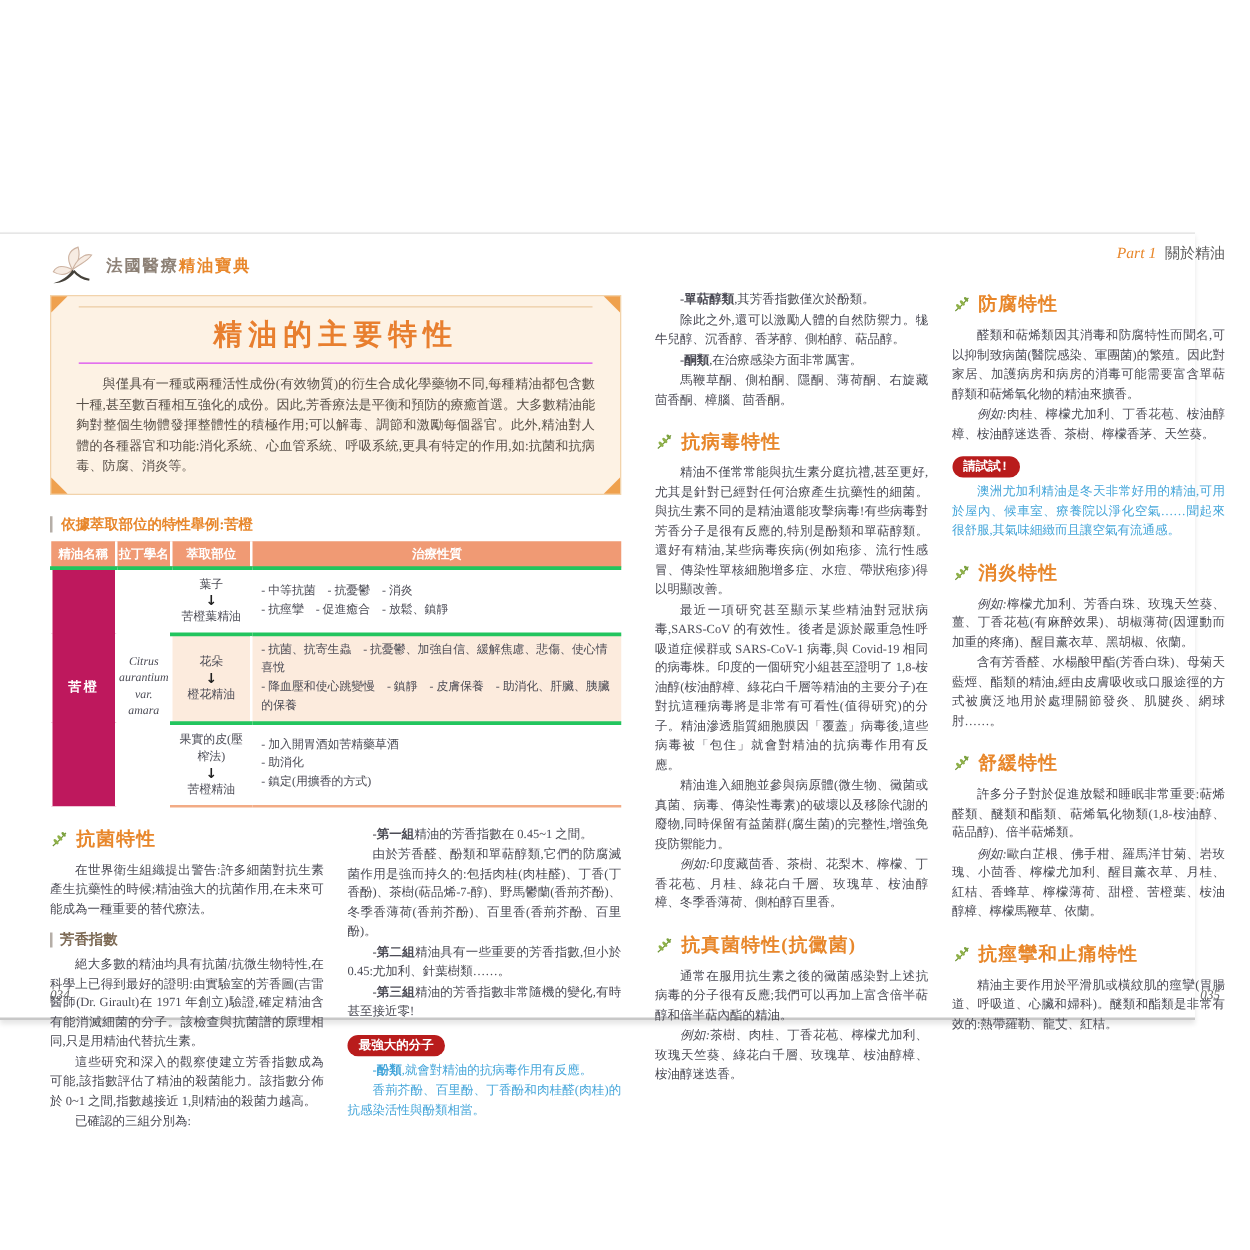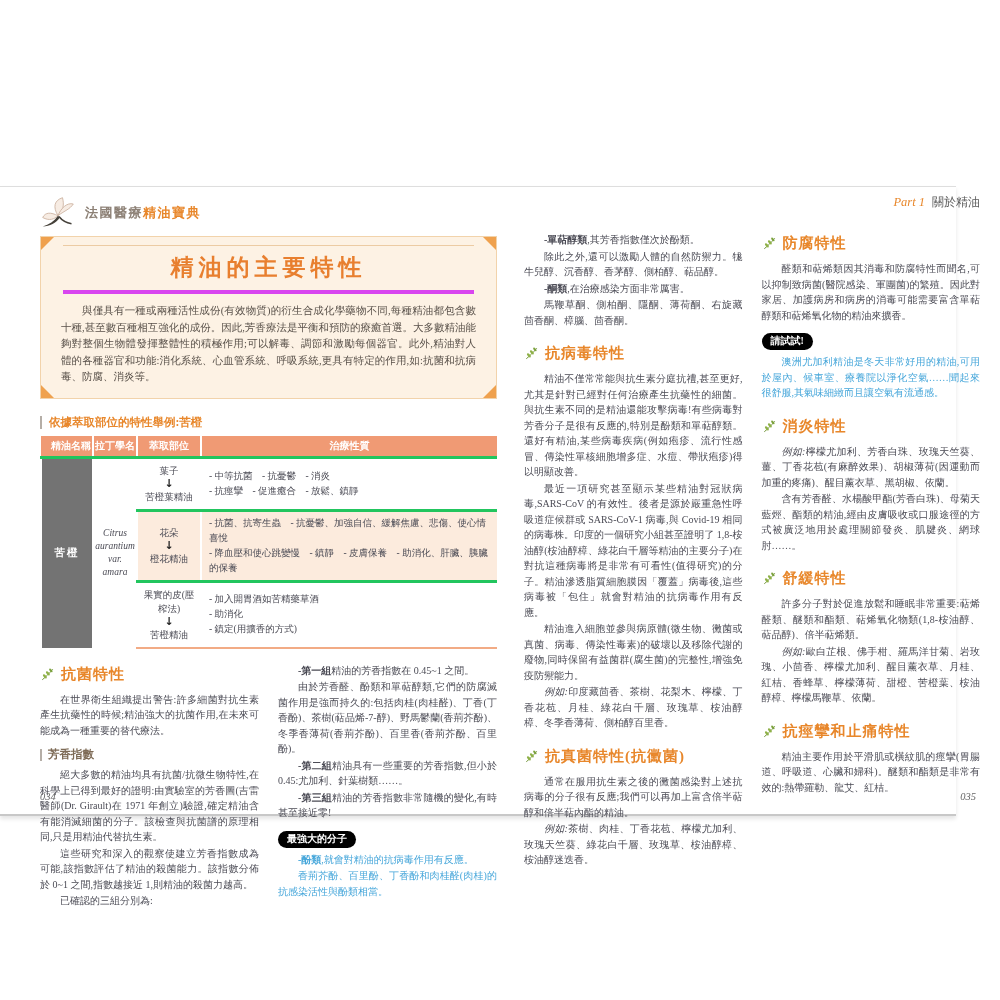--- a/index.html
+++ b/index.html
@@ -31,38 +31,38 @@
     padding:6px 16px 12px; margin-bottom:16px;
   }
   .corner { position:absolute; width:0; height:0; border-style:solid; }
   .corner.tl { top:0; left:0;  border-width:13px 13px 0 0; border-color:#efa14e transparent transparent transparent; }
   .corner.tr { top:0; right:0; border-width:13px 0 0 13px; border-color:#efa14e transparent transparent transparent; }
   .corner.bl { bottom:0; left:0;  border-width:0 13px 13px 0; border-color:transparent transparent #efa14e transparent; }
   .corner.br { bottom:0; right:0; border-width:0 0 13px 13px; border-color:transparent transparent #efa14e transparent; }
   .box-title {
     text-align:center; font-size:23px; font-weight:bold; color:#e87f2f;
     letter-spacing:5px; padding:6px 0 7px; margin:2px 6px 9px;
-    border-top:1px solid #eccba3; border-bottom:4px solid #d946ef;
+    border-top:1px solid #eccba3; border-bottom:1px solid #d946ef;
   }
   .box-body {
     font-size:10.5px; line-height:16.5px; text-indent:2em; text-align:justify;
     color:#585049; padding:0 4px;
   }
 
   
   .table-caption { display:flex; align-items:center; font-size:11.5px; font-weight:bold; color:#e8872b; margin:0 0 6px; }
   .cap-bar { width:2px; height:13px; background:#b5aea7; margin-right:7px; }
   table.oil-table { width:457px; border-collapse:collapse; table-layout:fixed; }
   .oil-table th {
     background:#f09a74; color:#fff; font-size:10px; font-weight:bold;
     padding:3px 1px; border-left:2px solid #fff;
   }
-  .oil-table th:first-child { border-left:none;text-align:right; }
+  .oil-table th:first-child { border-left:none; }
   .oil-table td { border-left:2px solid #fff; border-top:3px solid #22c55e; vertical-align:middle; }
-  .cell-name { background:#737373; color:#fff; text-align:center; font-size:10.5px; font-weight:bold; letter-spacing:2px; }
+  .cell-name { background:#be185d; color:#fff; text-align:center; font-size:10.5px; font-weight:bold; letter-spacing:2px; }
   .cell-latin { text-align:center; font-style:italic; font-size:9.5px; line-height:13px; color:#4b4b55; }
   .cell-part  { text-align:center; font-size:9.5px; line-height:14px; padding:5px 2px; }
   .cell-props { font-size:9.5px; line-height:15px; padding:4px 7px; }
   tr.alt .cell-part, tr.alt .cell-props { background:#fcebdd; }
   .oil-table tbody tr:last-child td { border-bottom:2px solid #f2ab85; }
   .arrow { font-family:"DejaVu Sans",sans-serif; font-weight:bold; color:#1f1f1f; font-size:11px; line-height:12px; }
 
   
   .columns { display:flex; gap:19px; margin-top:14px; }
   .col { width:219px; }
@@ -73,23 +73,23 @@
   .section-title { font-size:15px; font-weight:bold; color:#e8872b; letter-spacing:1px; }
   .sub-h { display:flex; align-items:center; font-size:11.5px; font-weight:bold; color:#7d6a55; margin:9px 0 5px; }
   .sub-bar { width:2px; height:12px; background:#b5aea7; margin-right:6px; }
 
   .para { font-size:10px; line-height:15.5px; text-align:justify; text-indent:2em; margin:0 0 1px; }
   .para .bold { font-weight:bold; }
   .para .eg { font-style:italic; }
   .para.blue, .blue { color:#45a6da; }
 
   .badge {
-    display:inline-block; background:#000000; color:#fff; font-size:10px; font-weight:bold;
+    display:inline-block; background:#b91c1c; color:#fff; font-size:10px; font-weight:bold;
     padding:1px 9px 2px; border-radius:9px; margin:9px 0 4px;
-    font-family:Liberation Serif, serif;
+    font-family:Liberation Mono, monospace;
   }
   .pagenum { position:absolute; bottom:12px; font-size:10.5px; font-style:italic; color:#666; }
   .page.left  .pagenum { left:40px; }
   .page.right .pagenum { right:24px; }
 </style>
 </head>
 <body>
 
 <div class="book">
   <div class="spread">
@@ -263,20 +263,21 @@
           <div class="section-h first">
             <svg class="leaf" width="15" height="15" viewBox="0 0 20 20">
                 <path d="M3 17C8 13 12 9 17 3" stroke="#6f9336" stroke-width="1.3" fill="none"></path>
                 <ellipse cx="6.5" cy="12.5" rx="1.7" ry="3.4" transform="rotate(-42 6.5 12.5)" fill="#8fb148"></ellipse>
                 <ellipse cx="10.5" cy="8.5" rx="1.7" ry="3.4" transform="rotate(-42 10.5 8.5)" fill="#8fb148"></ellipse>
                 <ellipse cx="14.5" cy="4.6" rx="1.5" ry="3" transform="rotate(-42 14.5 4.6)" fill="#7ca23e"></ellipse>
               </svg>
             <span class="section-title">防腐特性</span>
           </div>
           <p class="para">醛類和萜烯類因其消毒和防腐特性而聞名,可以抑制致病菌(醫院感染、軍團菌)的繁殖。因此對家居、加護病房和病房的消毒可能需要富含單萜醇類和萜烯氧化物的精油來擴香。</p>
+          <p class="para"><span class="eg">例如:</span><span>肉桂、檸檬尤加利、丁香花苞、桉油醇樟、桉油醇迷迭香、茶樹、檸檬香茅、天竺葵。</span></p>
           <div><span class="badge">請試試!</span></div>
           <p class="para blue">澳洲尤加利精油是冬天非常好用的精油,可用於屋內、候車室、療養院以淨化空氣……聞起來很舒服,其氣味細緻而且讓空氣有流通感。</p>
 
           <div class="section-h">
             <svg class="leaf" width="15" height="15" viewBox="0 0 20 20">
                 <path d="M3 17C8 13 12 9 17 3" stroke="#6f9336" stroke-width="1.3" fill="none"></path>
                 <ellipse cx="6.5" cy="12.5" rx="1.7" ry="3.4" transform="rotate(-42 6.5 12.5)" fill="#8fb148"></ellipse>
                 <ellipse cx="10.5" cy="8.5" rx="1.7" ry="3.4" transform="rotate(-42 10.5 8.5)" fill="#8fb148"></ellipse>
                 <ellipse cx="14.5" cy="4.6" rx="1.5" ry="3" transform="rotate(-42 14.5 4.6)" fill="#7ca23e"></ellipse>
               </svg>

